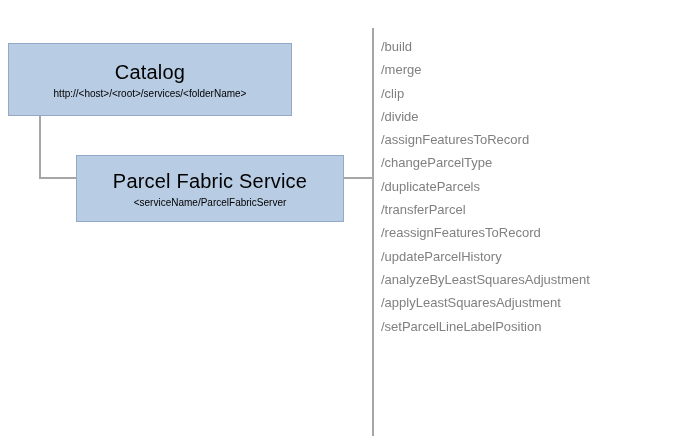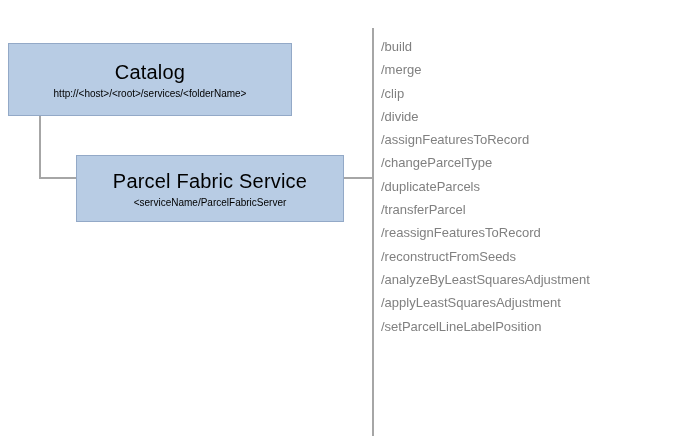--- a/index.html
+++ b/index.html
@@ -98,19 +98,19 @@
   <div class="endpoint-list">
     <div class="endpoint">/build</div>
     <div class="endpoint">/merge</div>
     <div class="endpoint">/clip</div>
     <div class="endpoint">/divide</div>
     <div class="endpoint">/assignFeaturesToRecord</div>
     <div class="endpoint">/changeParcelType</div>
     <div class="endpoint">/duplicateParcels</div>
     <div class="endpoint">/transferParcel</div>
     <div class="endpoint">/reassignFeaturesToRecord</div>
-    <div class="endpoint">/reconstructFromSeeds</div>
+    <div class="endpoint">/updateParcelHistory</div>
     <div class="endpoint">/analyzeByLeastSquaresAdjustment</div>
     <div class="endpoint">/applyLeastSquaresAdjustment</div>
     <div class="endpoint">/setParcelLineLabelPosition</div>
   </div>
 
 </div>
 
 </body></html>

